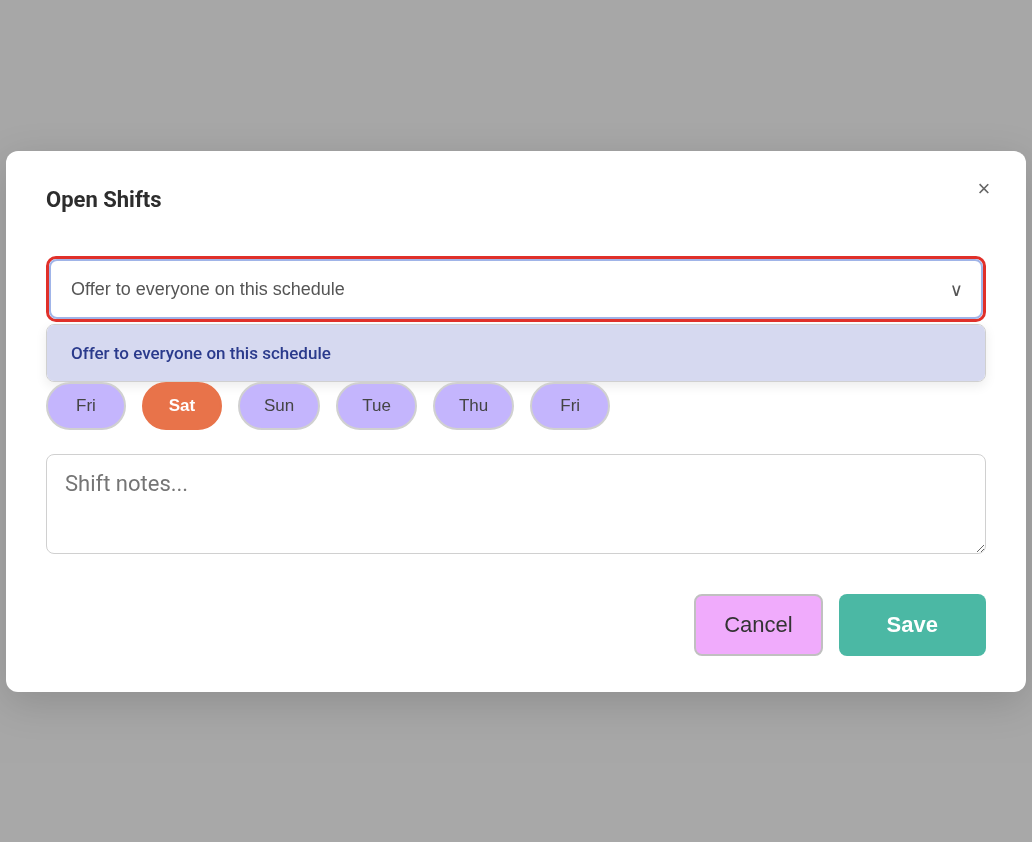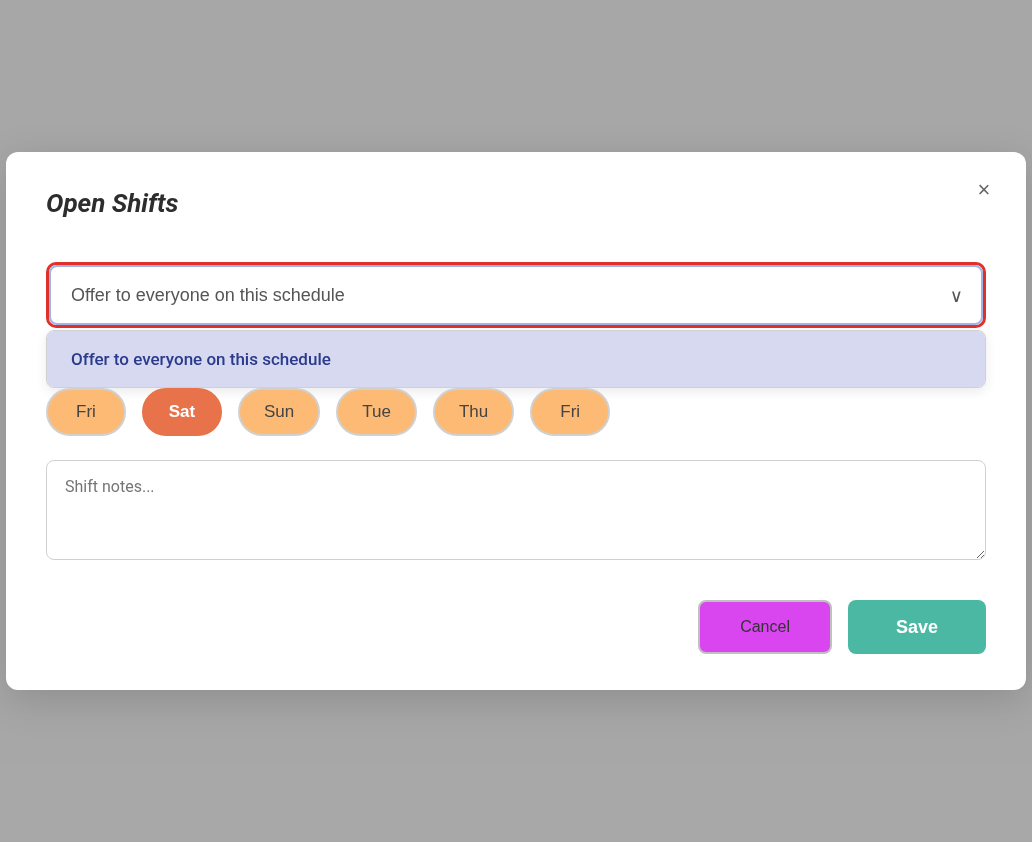--- a/index.html
+++ b/index.html
@@ -30,25 +30,24 @@
     .modal {
       background: #ffffff;
       border-radius: 12px;
       width: 1020px;
       padding: 36px 40px 36px 40px;
       position: relative;
       box-shadow: 0 10px 40px rgba(0,0,0,0.15);
     }
 
     .modal-title {
-      font-size: 26px;
+      font-size: 22px;
       font-weight: 700;
       color: #2d2d2d;
       margin-bottom: 44px;
-      font-style: italic;
     }
 
     .close-button {
       position: absolute;
       top: 20px;
       right: 24px;
       background: none;
       border: none;
       cursor: pointer;
       font-size: 22px;
@@ -126,21 +125,21 @@
     .days-row {
       display: flex;
       gap: 16px;
       flex-wrap: wrap;
       margin-bottom: 24px;
     }
 
     .day-button {
       border: 2px solid #d0d0d0;
       border-radius: 50px;
-      background: #fdba74;
+      background: #c4b5fd;
       font-size: 17px;
       color: #444;
       padding: 12px 24px;
       cursor: pointer;
       font-weight: 500;
       min-width: 80px;
       text-align: center;
     }
 
     .day-button.active {
@@ -149,53 +148,53 @@
       color: white;
       font-weight: 700;
     }
 
     
     .shift-notes {
       width: 100%;
       border: 1px solid #d0d0d0;
       border-radius: 8px;
       padding: 16px 18px;
-      font-size: 16px;
+      font-size: 22px;
       color: #6d28d9;
       resize: vertical;
       min-height: 100px;
       outline: none;
       font-family: inherit;
     }
 
     
     .footer {
       display: flex;
       justify-content: flex-end;
       gap: 16px;
       margin-top: 36px;
     }
 
     .cancel-button {
-      background: #d946ef;
+      background: #f0abfc;
       border: 2px solid #c0c0c0;
       border-radius: 8px;
-      padding: 16px 40px;
-      font-size: 16px;
+      padding: 16px 28px;
+      font-size: 22px;
       color: #333;
       cursor: pointer;
       font-weight: 500;
     }
 
     .save-button {
       background: #4bb8a4;
       border: none;
       border-radius: 8px;
       padding: 16px 48px;
-      font-size: 18px;
+      font-size: 22px;
       color: white;
       cursor: pointer;
       font-weight: 600;
     }
   </style>
 </head>
 <body>
 
 <div class="modal-overlay">
   <div class="modal">

